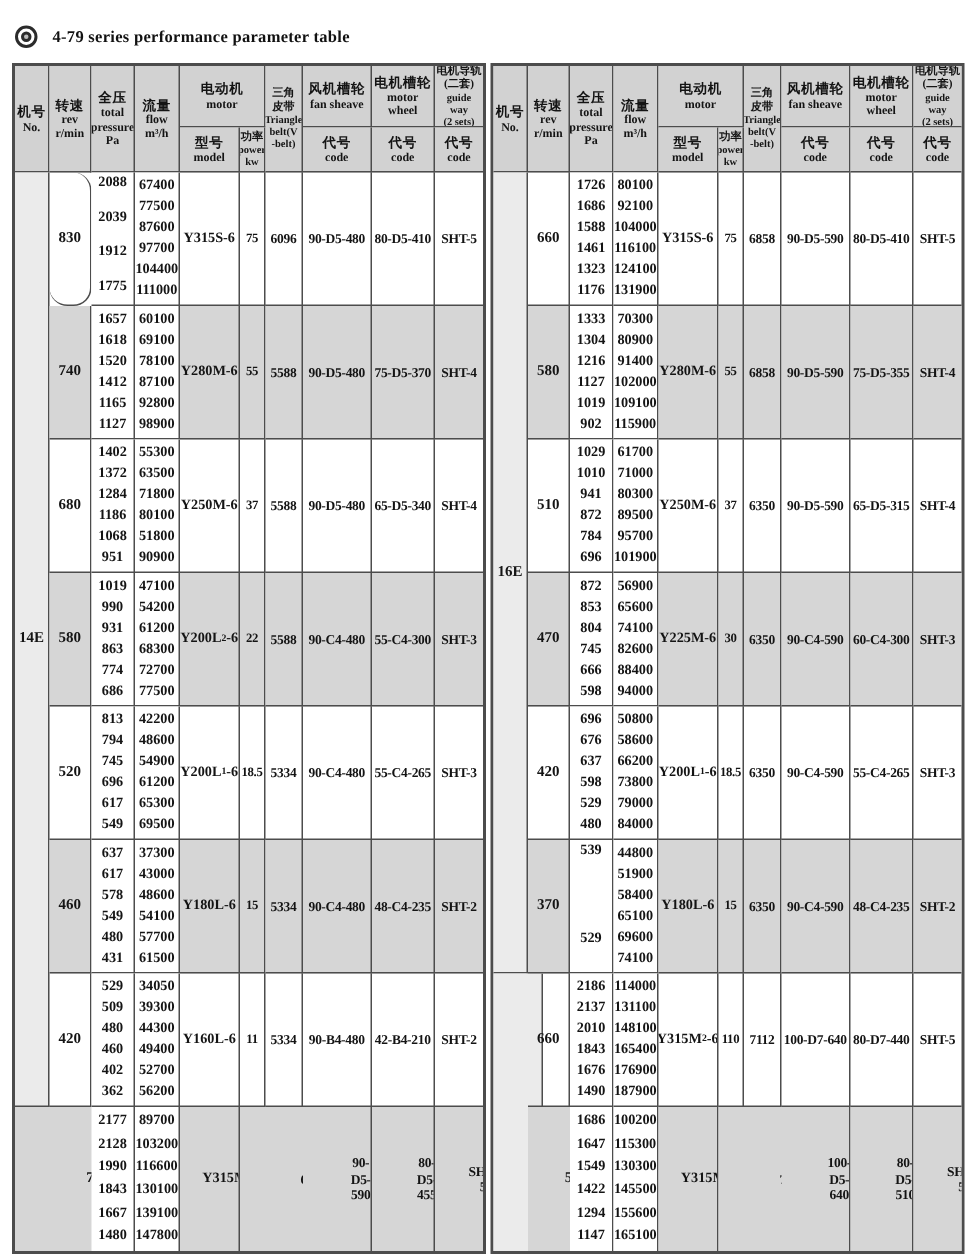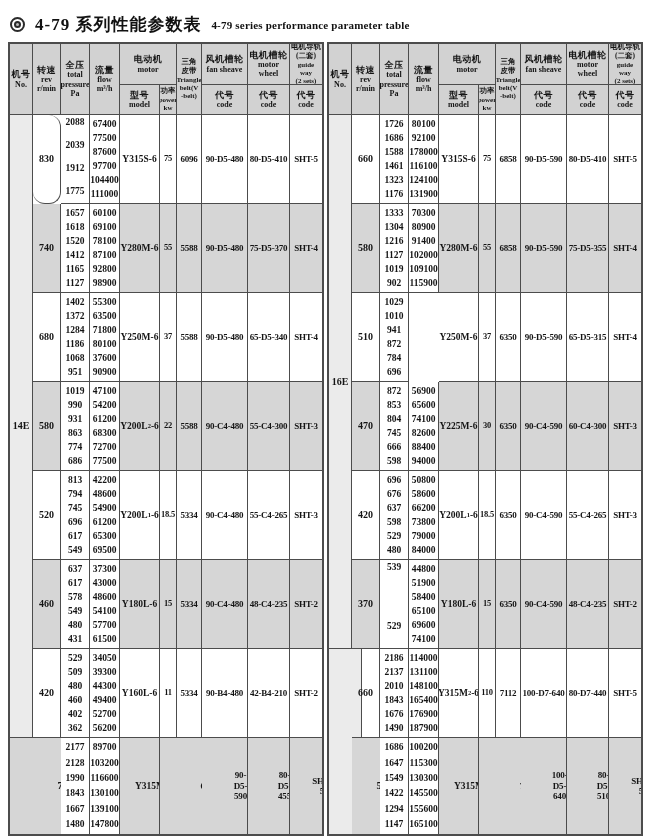--- a/index.html
+++ b/index.html
@@ -49,21 +49,20 @@
 </style>
 </head>
 <body>
 
 <div class="page">
 
   <div class="title-row">
     <span class="ticon">
         <span class="ticon-in"></span>
       </span>
-    <span class="title-zh">4-79 系列性能参数表</span>
     <span class="title-en">4-79 series performance parameter table</span>
   </div>
 
   <div class="tables-row">
 
     <div class="ftable">
       <div class="c h r12 g1">
         <span class="zh">机号</span>
         <span class="en">No.</span>
       </div>
@@ -185,21 +184,21 @@
           <div>1284</div>
           <div>1186</div>
           <div>1068</div>
           <div>951</div>
         </div>
         <div class="c stack" style="grid-area: 5 / 4 / span 1; align-items: center;">
           <div>55300</div>
           <div>63500</div>
           <div>71800</div>
           <div>80100</div>
-          <div>37600</div>
+          <div>51800</div>
           <div>90900</div>
         </div>
         <div class="c fs95" style="grid-area: 5 / 5 / span 1;">Y250M-6</div>
         <div class="c fs85" style="grid-area: 5 / 6 / span 1;">37</div>
         <div class="c fs9" style="grid-area: 5 / 7 / span 1;">5588</div>
         <div class="c fs9" style="grid-area: 5 / 8 / span 1;">90-D5-480</div>
         <div class="c fs9" style="grid-area: 5 / 9 / span 1;">65-D5-340</div>
         <div class="c fs9 lastcol" style="grid-area: 5 / 10 / span 1;">SHT-4</div>
         <div class="c fs10 sh" style="grid-area: 6 / 2 / span 1;">580</div>
         <div class="c stack" style="grid-area: 6 / 3 / span 1;">
@@ -393,21 +392,21 @@
           <div>1726</div>
           <div>1686</div>
           <div>1588</div>
           <div>1461</div>
           <div>1323</div>
           <div>1176</div>
         </div>
         <div class="c stack" style="grid-area: 3 / 4 / span 1;">
           <div>80100</div>
           <div>92100</div>
-          <div>178000</div>
+          <div>104000</div>
           <div>116100</div>
           <div>124100</div>
           <div>131900</div>
         </div>
         <div class="c fs95" style="grid-area: 3 / 5 / span 1;">Y315S-6</div>
         <div class="c fs85" style="grid-area: 3 / 6 / span 1;">75</div>
         <div class="c fs9" style="grid-area: 3 / 7 / span 1;">6858</div>
         <div class="c fs9" style="grid-area: 3 / 8 / span 1;">90-D5-590</div>
         <div class="c fs9" style="grid-area: 3 / 9 / span 1;">80-D5-410</div>
         <div class="c fs9 lastcol" style="grid-area: 3 / 10 / span 1;">SHT-5</div>
@@ -436,20 +435,28 @@
         <div class="c fs9 sh lastcol" style="grid-area: 4 / 10 / span 1;">SHT-4</div>
         <div class="c fs10" style="grid-area: 5 / 2 / span 1;">510</div>
         <div class="c stack" style="grid-area: 5 / 3 / span 1;">
           <div>1029</div>
           <div>1010</div>
           <div>941</div>
           <div>872</div>
           <div>784</div>
           <div>696</div>
         </div>
+        <div class="c stack" style="grid-area: 5 / 4 / span 1;">
+          <div>61700</div>
+          <div>71000</div>
+          <div>80300</div>
+          <div>89500</div>
+          <div>95700</div>
+          <div>101900</div>
+        </div>
         <div class="c fs95" style="grid-area: 5 / 5 / span 1;">Y250M-6</div>
         <div class="c fs85" style="grid-area: 5 / 6 / span 1;">37</div>
         <div class="c fs9" style="grid-area: 5 / 7 / span 1;">6350</div>
         <div class="c fs9" style="grid-area: 5 / 8 / span 1;">90-D5-590</div>
         <div class="c fs9" style="grid-area: 5 / 9 / span 1;">65-D5-315</div>
         <div class="c fs9 lastcol" style="grid-area: 5 / 10 / span 1;">SHT-4</div>
         <div class="c fs10 sh" style="grid-area: 6 / 2 / span 1;">470</div>
         <div class="c stack" style="grid-area: 6 / 3 / span 1;">
           <div>872</div>
           <div>853</div>

